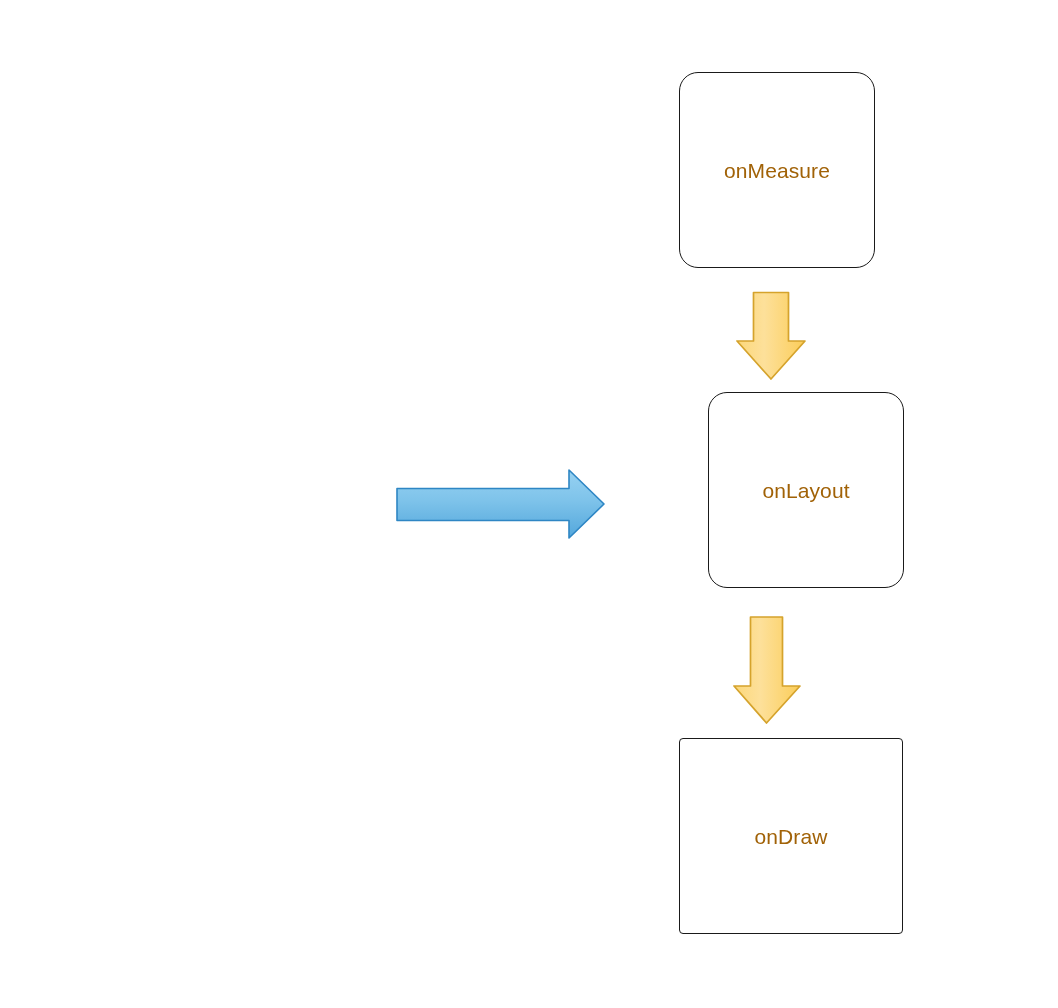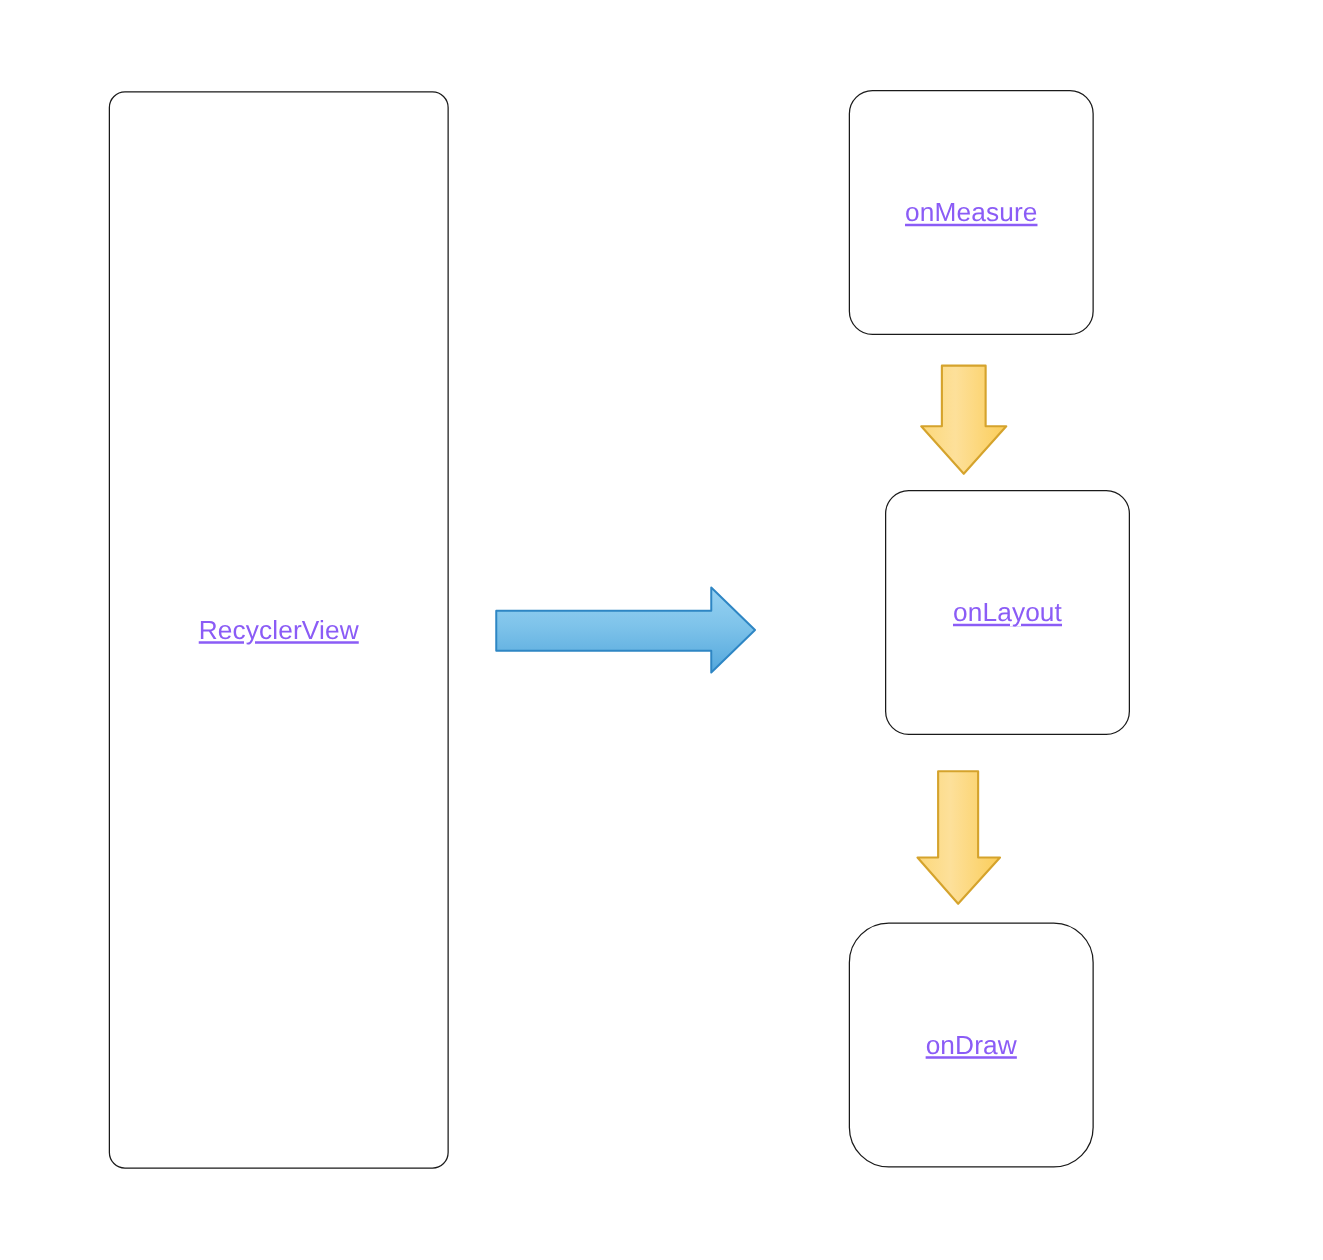--- a/index.html
+++ b/index.html
@@ -26,24 +26,23 @@
     border: 1.7px solid #1a1a1a;
     display: flex;
     align-items: center;
     justify-content: center;
   }
 
   .node-label {
     font-family: "Liberation Sans", sans-serif;
     font-size: 21px;
     line-height: 1;
-    color: #8b5cf6;
+    color: #a16207;
     letter-spacing: 0.1px;
     white-space: nowrap;
-    text-decoration: underline;
     -webkit-font-smoothing: antialiased;
   }
 
   
   #recyclerview-node {
     left: 87px;
     top: 73px;
     width: 272px;
     height: 862px;
     border-radius: 13px;
@@ -63,23 +62,23 @@
     top: 392px;
     width: 196px;
     height: 196px;
     border-radius: 19px;
     margin-left: 29px;
   }
 
   #ondraw-node {
     left: 679px;
     top: 738px;
-    width: 196px;
+    width: 224px;
     height: 196px;
-    border-radius: 32px;
+    border-radius: 4px;
   }
 
   
   .arrow {
     position: absolute;
     overflow: visible;
   }
 
   #arrow-recyclerview-to-onmeasure {
     left: 393px;
@@ -100,23 +99,20 @@
     top: 612px;
     width: 80px;
     height: 116px;
   }
 </style>
 </head>
 <body>
 
 <div id="canvas">
 
-  <div class="node" id="recyclerview-node">
-    <span class="node-label">RecyclerView</span>
-  </div>
 
   <svg class="arrow" id="arrow-recyclerview-to-onmeasure" viewBox="0 0 216 80" width="216" height="80">
     <defs>
       <linearGradient id="blueGrad" x1="0" y1="0" x2="0" y2="1">
         <stop offset="0%" stop-color="#97d2f2"></stop>
         <stop offset="45%" stop-color="#7ec3ea"></stop>
         <stop offset="100%" stop-color="#53a7dc"></stop>
       </linearGradient>
     </defs>
     <polygon points="4,24.5 176,24.5 176,6 211,40 176,74 176,56.5 4,56.5" fill="url(#blueGrad)" stroke="#2e86c4" stroke-width="1.6" stroke-linejoin="round"></polygon>

